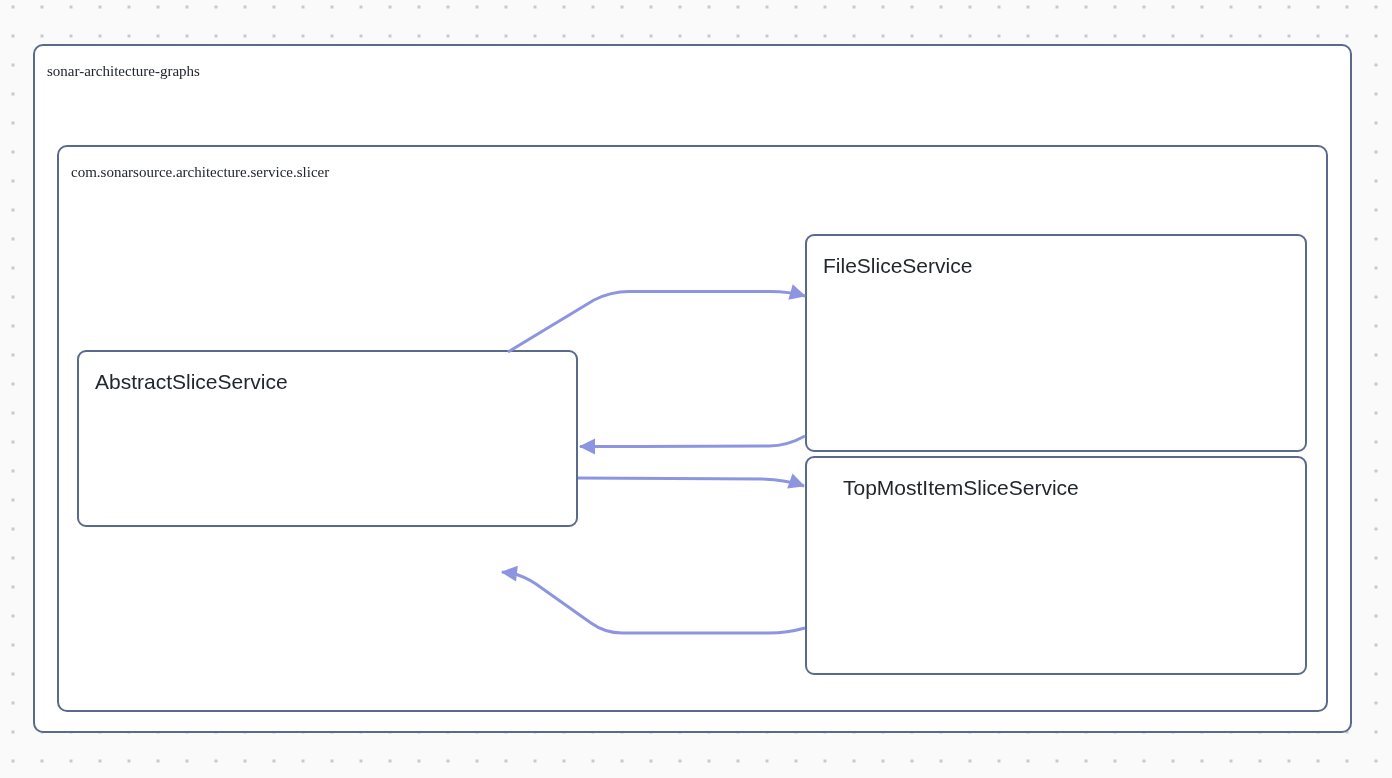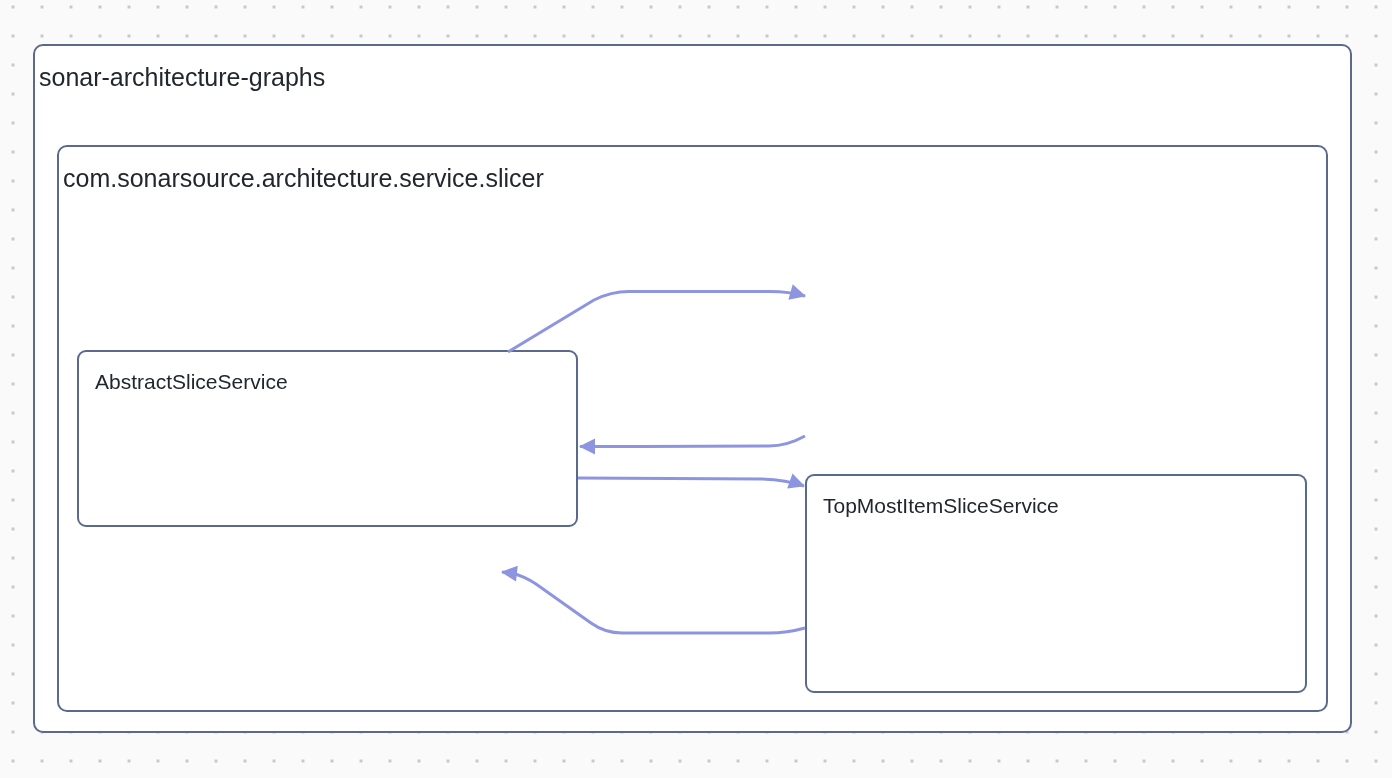--- a/index.html
+++ b/index.html
@@ -26,45 +26,46 @@
     background-position: -1.5px -7.5px;
   }
   .group {
     position: absolute;
     background: var(--node-bg);
     border: 2.5px solid var(--container-border);
     border-radius: 10px;
   }
   .group-label {
     display: block;
-    padding: 16px 4px;
-    font-size: 25px;
+    padding: 16px 12px;
+    font-size: 15px;
     line-height: 1.25;
     color: var(--text);
     white-space: nowrap;
+    font-family: Liberation Serif, serif;
   }
   .node {
     position: absolute;
     background: var(--node-bg);
     border: 2.5px solid var(--container-border);
     border-radius: 9px;
   }
   .node-label {
     display: block;
     padding: 17px 16px;
     font-size: 21px;
     line-height: 1.25;
     color: var(--text);
     white-space: nowrap;
   }
   #outer-group   { left: 33px;  top: 44px;  width: 1319px; height: 689px; }
   #package-group { left: 57px;  top: 145px; width: 1271px; height: 567px; }
   #node-abstract { left: 77px;  top: 350px; width: 501px;  height: 177px; }
   #node-file     { left: 805px; top: 234px; width: 502px;  height: 218px; }
-  #node-topmost  { left: 805px; top: 474px; width: 502px;  height: 219px; }
+  #node-topmost  { left: 805px; top: 456px; width: 502px;  height: 219px; padding-left: 20px; }
   .edges-layer {
     position: absolute;
     left: 0; top: 0;
     width: 1392px; height: 778px;
     pointer-events: none;
   }
   .edge {
     fill: none;
     stroke: var(--edge);
     stroke-width: 3;
@@ -83,20 +84,23 @@
   </div>
 
   <div class="group" id="package-group">
     <span class="group-label">com.sonarsource.architecture.service.slicer</span>
   </div>
 
   <div class="node" id="node-abstract">
     <span class="node-label">AbstractSliceService</span>
   </div>
 
+  <div class="node" id="node-file">
+    <span class="node-label">FileSliceService</span>
+  </div>
 
   <div class="node" id="node-topmost">
     <span class="node-label">TopMostItemSliceService</span>
   </div>
 
   <svg class="edges-layer" width="1392" height="778" viewBox="0 0 1392 778" xmlns="http://www.w3.org/2000/svg">
     <defs>
       <marker id="arrowhead" viewBox="0 0 18 20" refX="16" refY="10" markerWidth="18" markerHeight="20" markerUnits="userSpaceOnUse" orient="auto-start-reverse">
         <path class="arrowhead" d="M 1 2 L 17 10 L 1 18 Z"></path>
       </marker>

